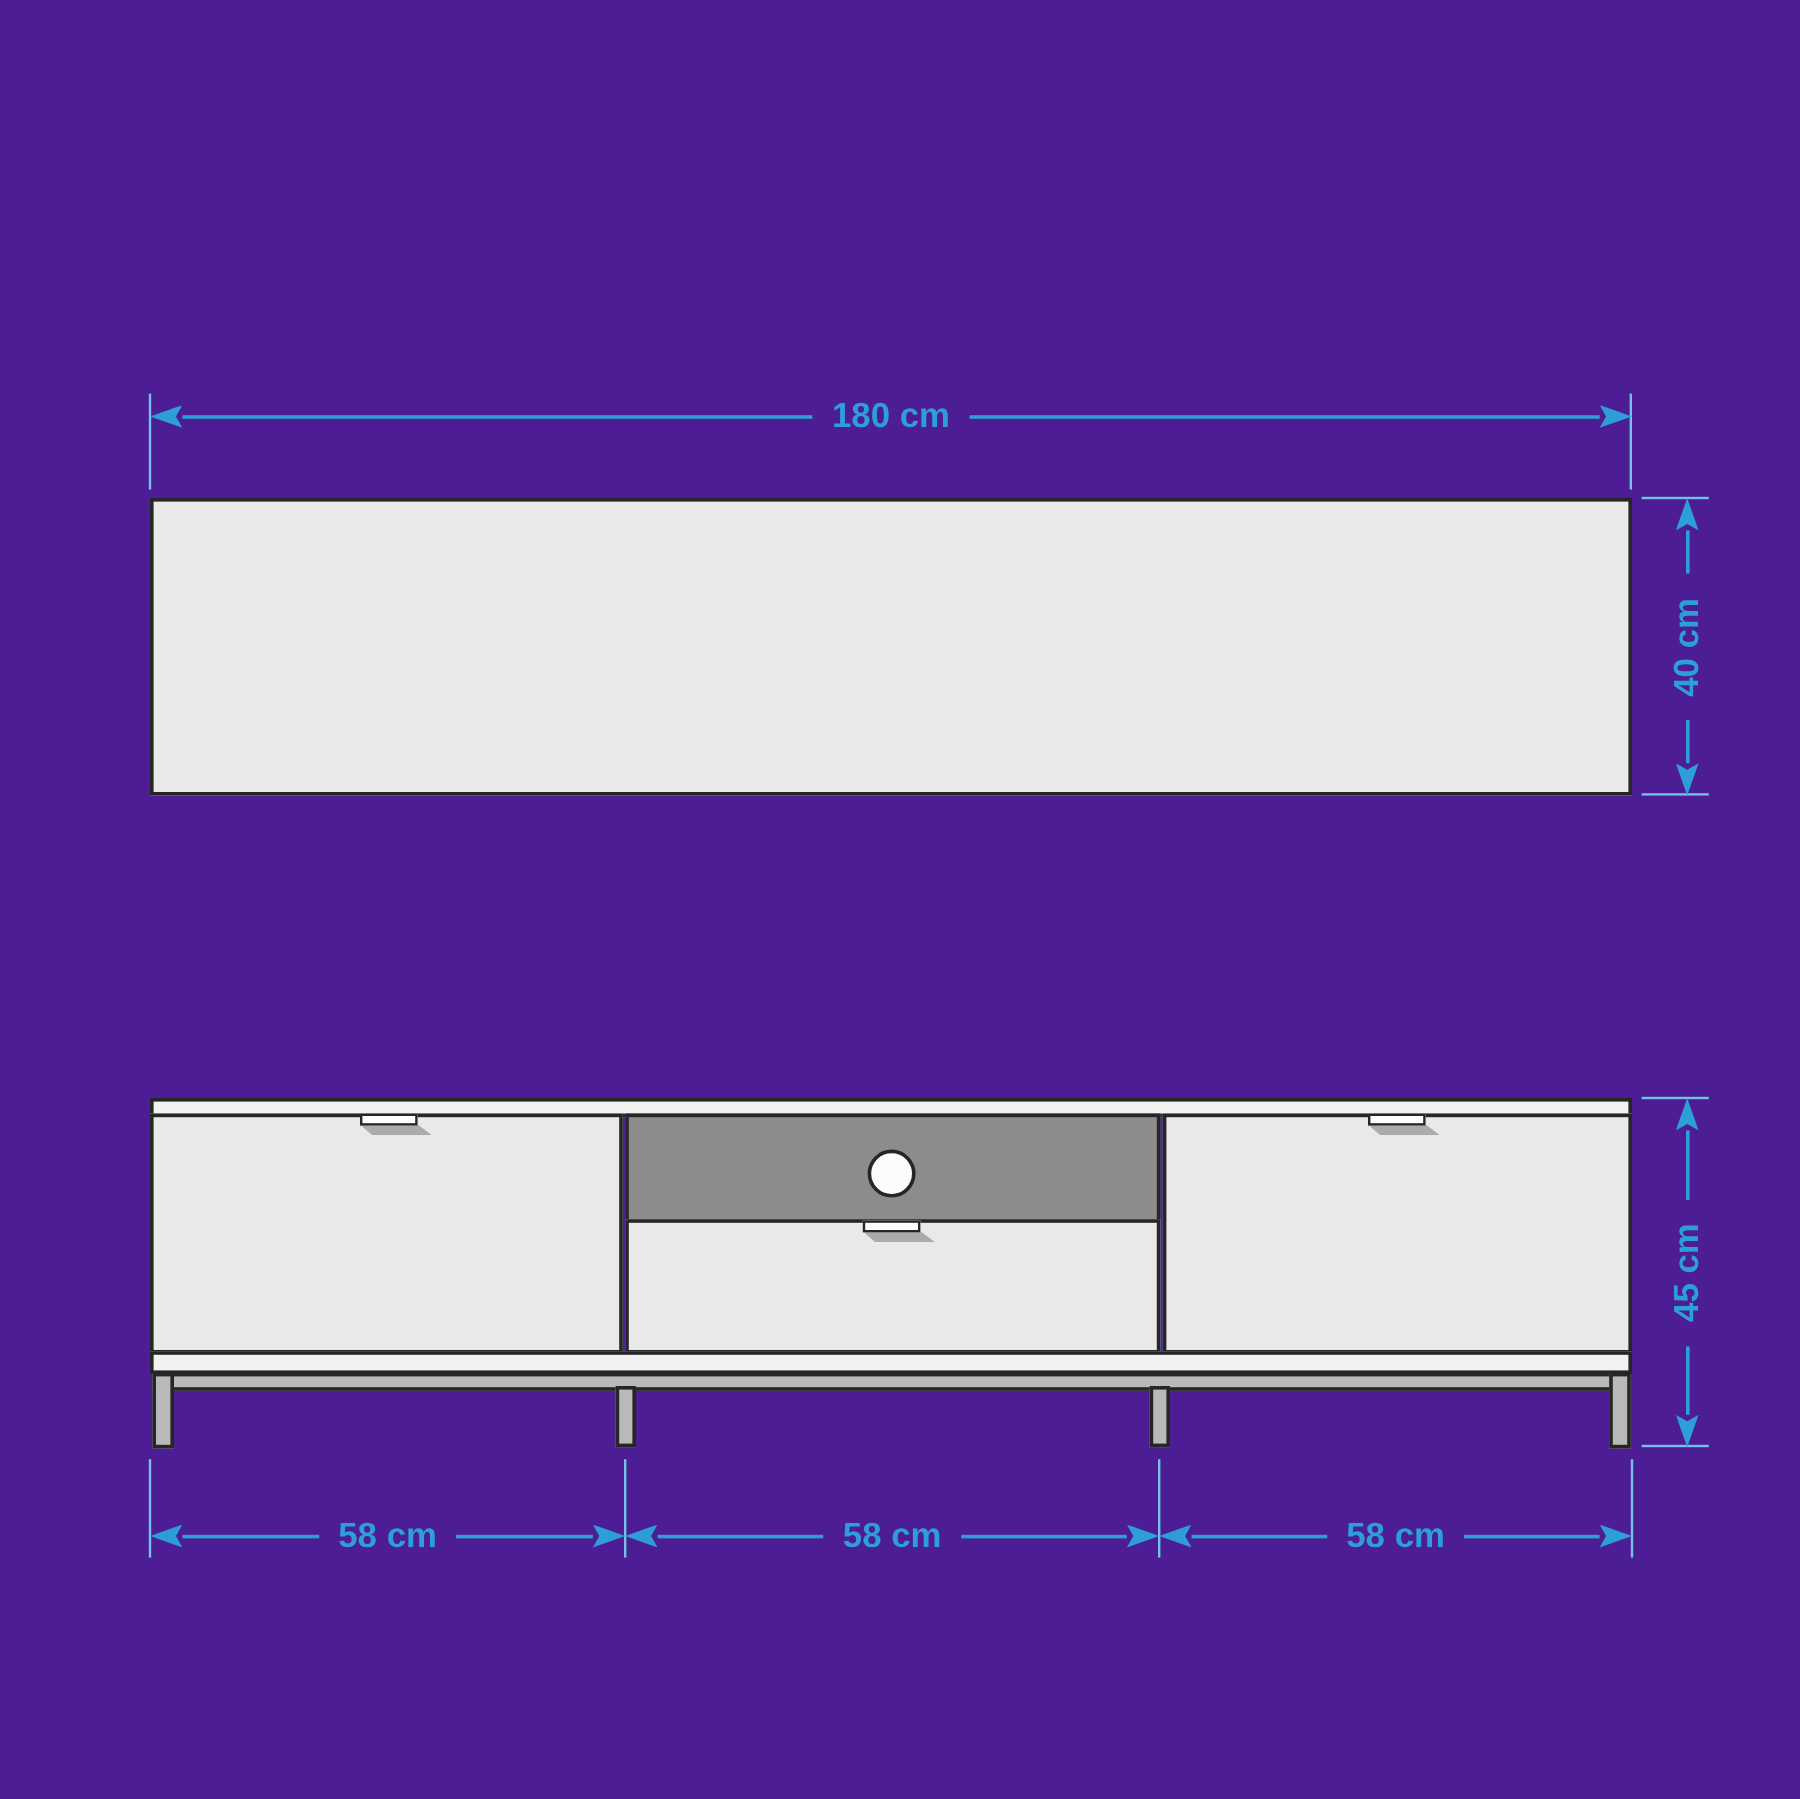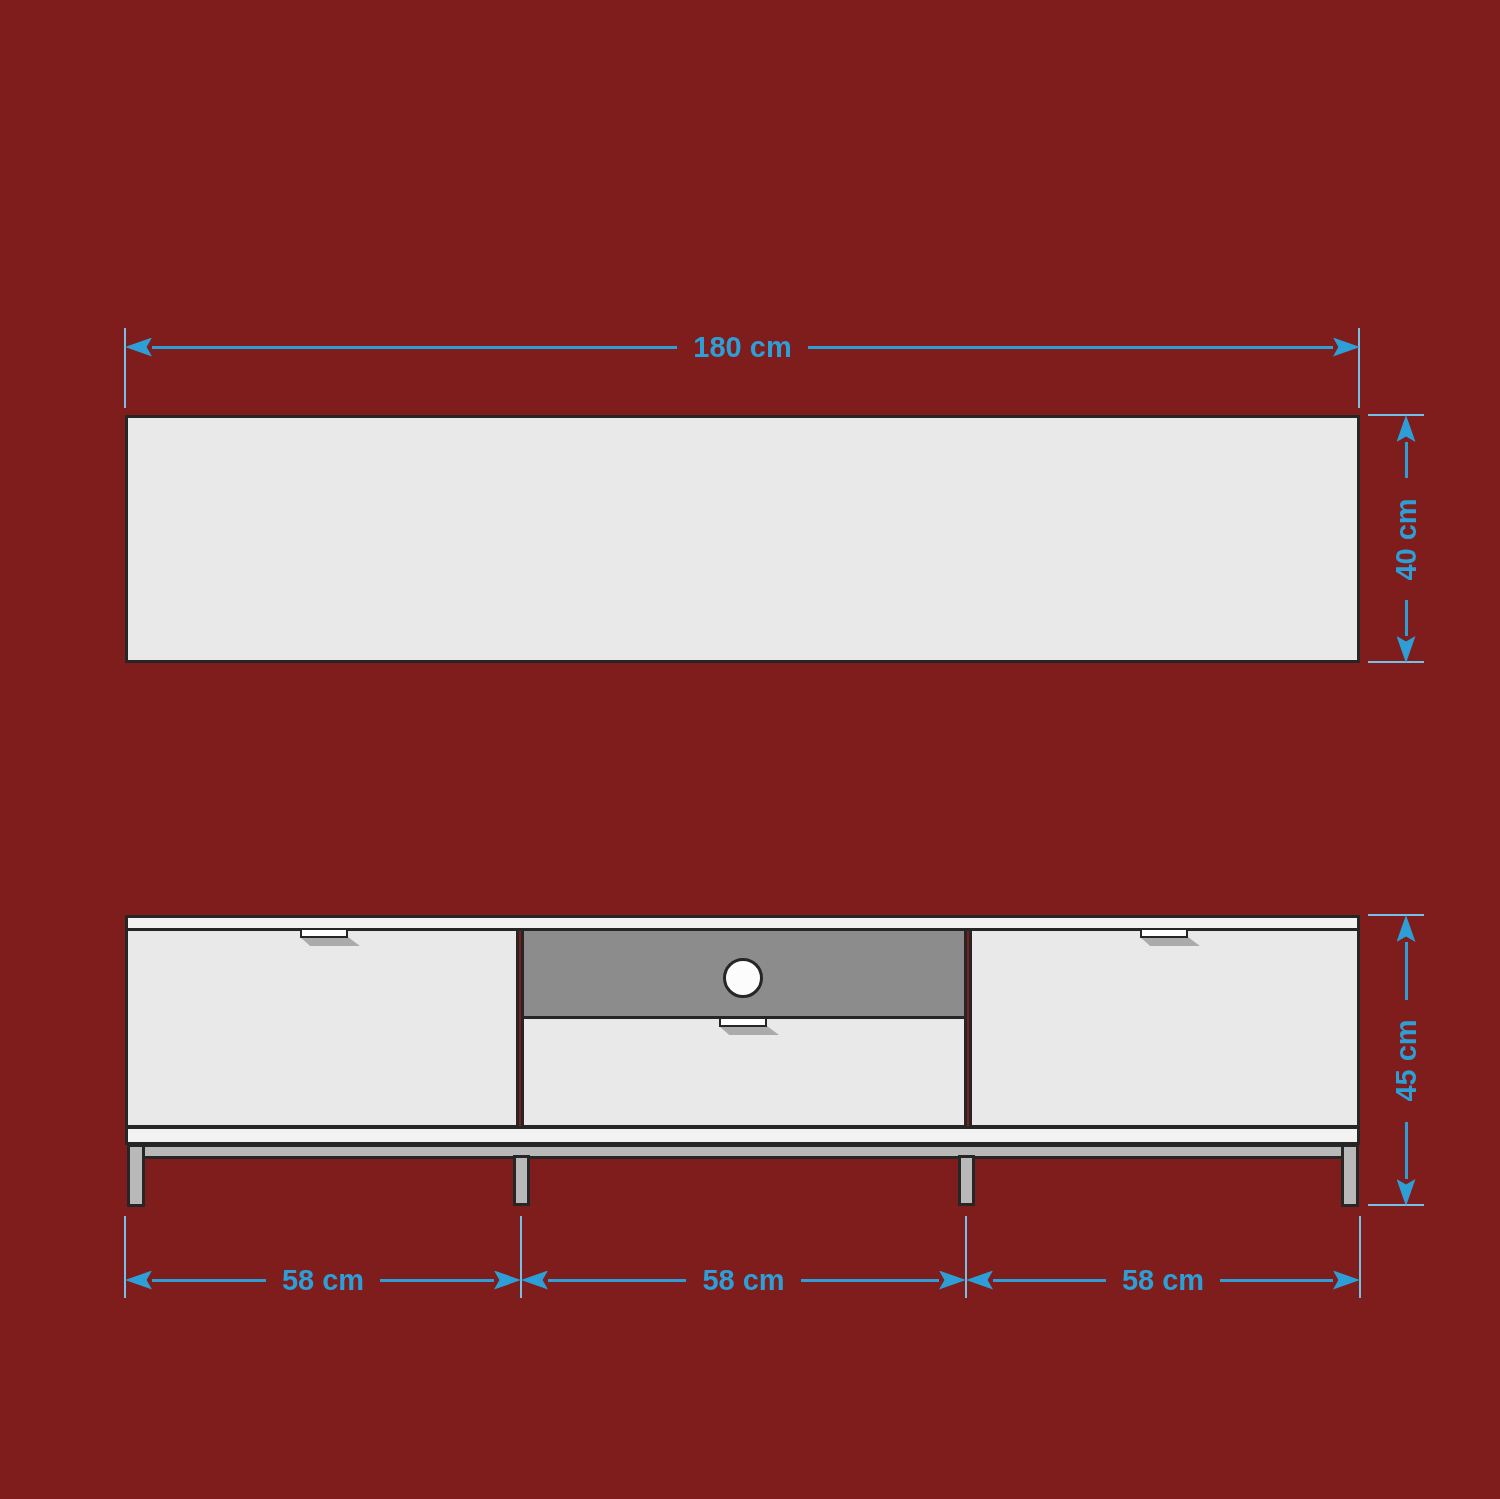--- a/index.html
+++ b/index.html
@@ -3,21 +3,21 @@
 <meta charset="utf-8">
 <style>
   * { margin: 0; padding: 0; box-sizing: border-box; }
   html, body { background: #ffffff; }
   body { font-family: "Liberation Sans", sans-serif; }
 
   .canvas {
     position: relative;
     width: 1500px;
     height: 1499px;
-    background: #7f1d1d;
+    background: #4c1d95;
     overflow: hidden;
   }
   .abs { position: absolute; }
 
   
   .outlined {
     border: 3px solid var(--outline-dark, #262626);
   }
   .fill-light   { background: var(--panel-light,   #E9E9E9); }
   .fill-lighter { background: var(--panel-lighter, #F2F2F2); }

